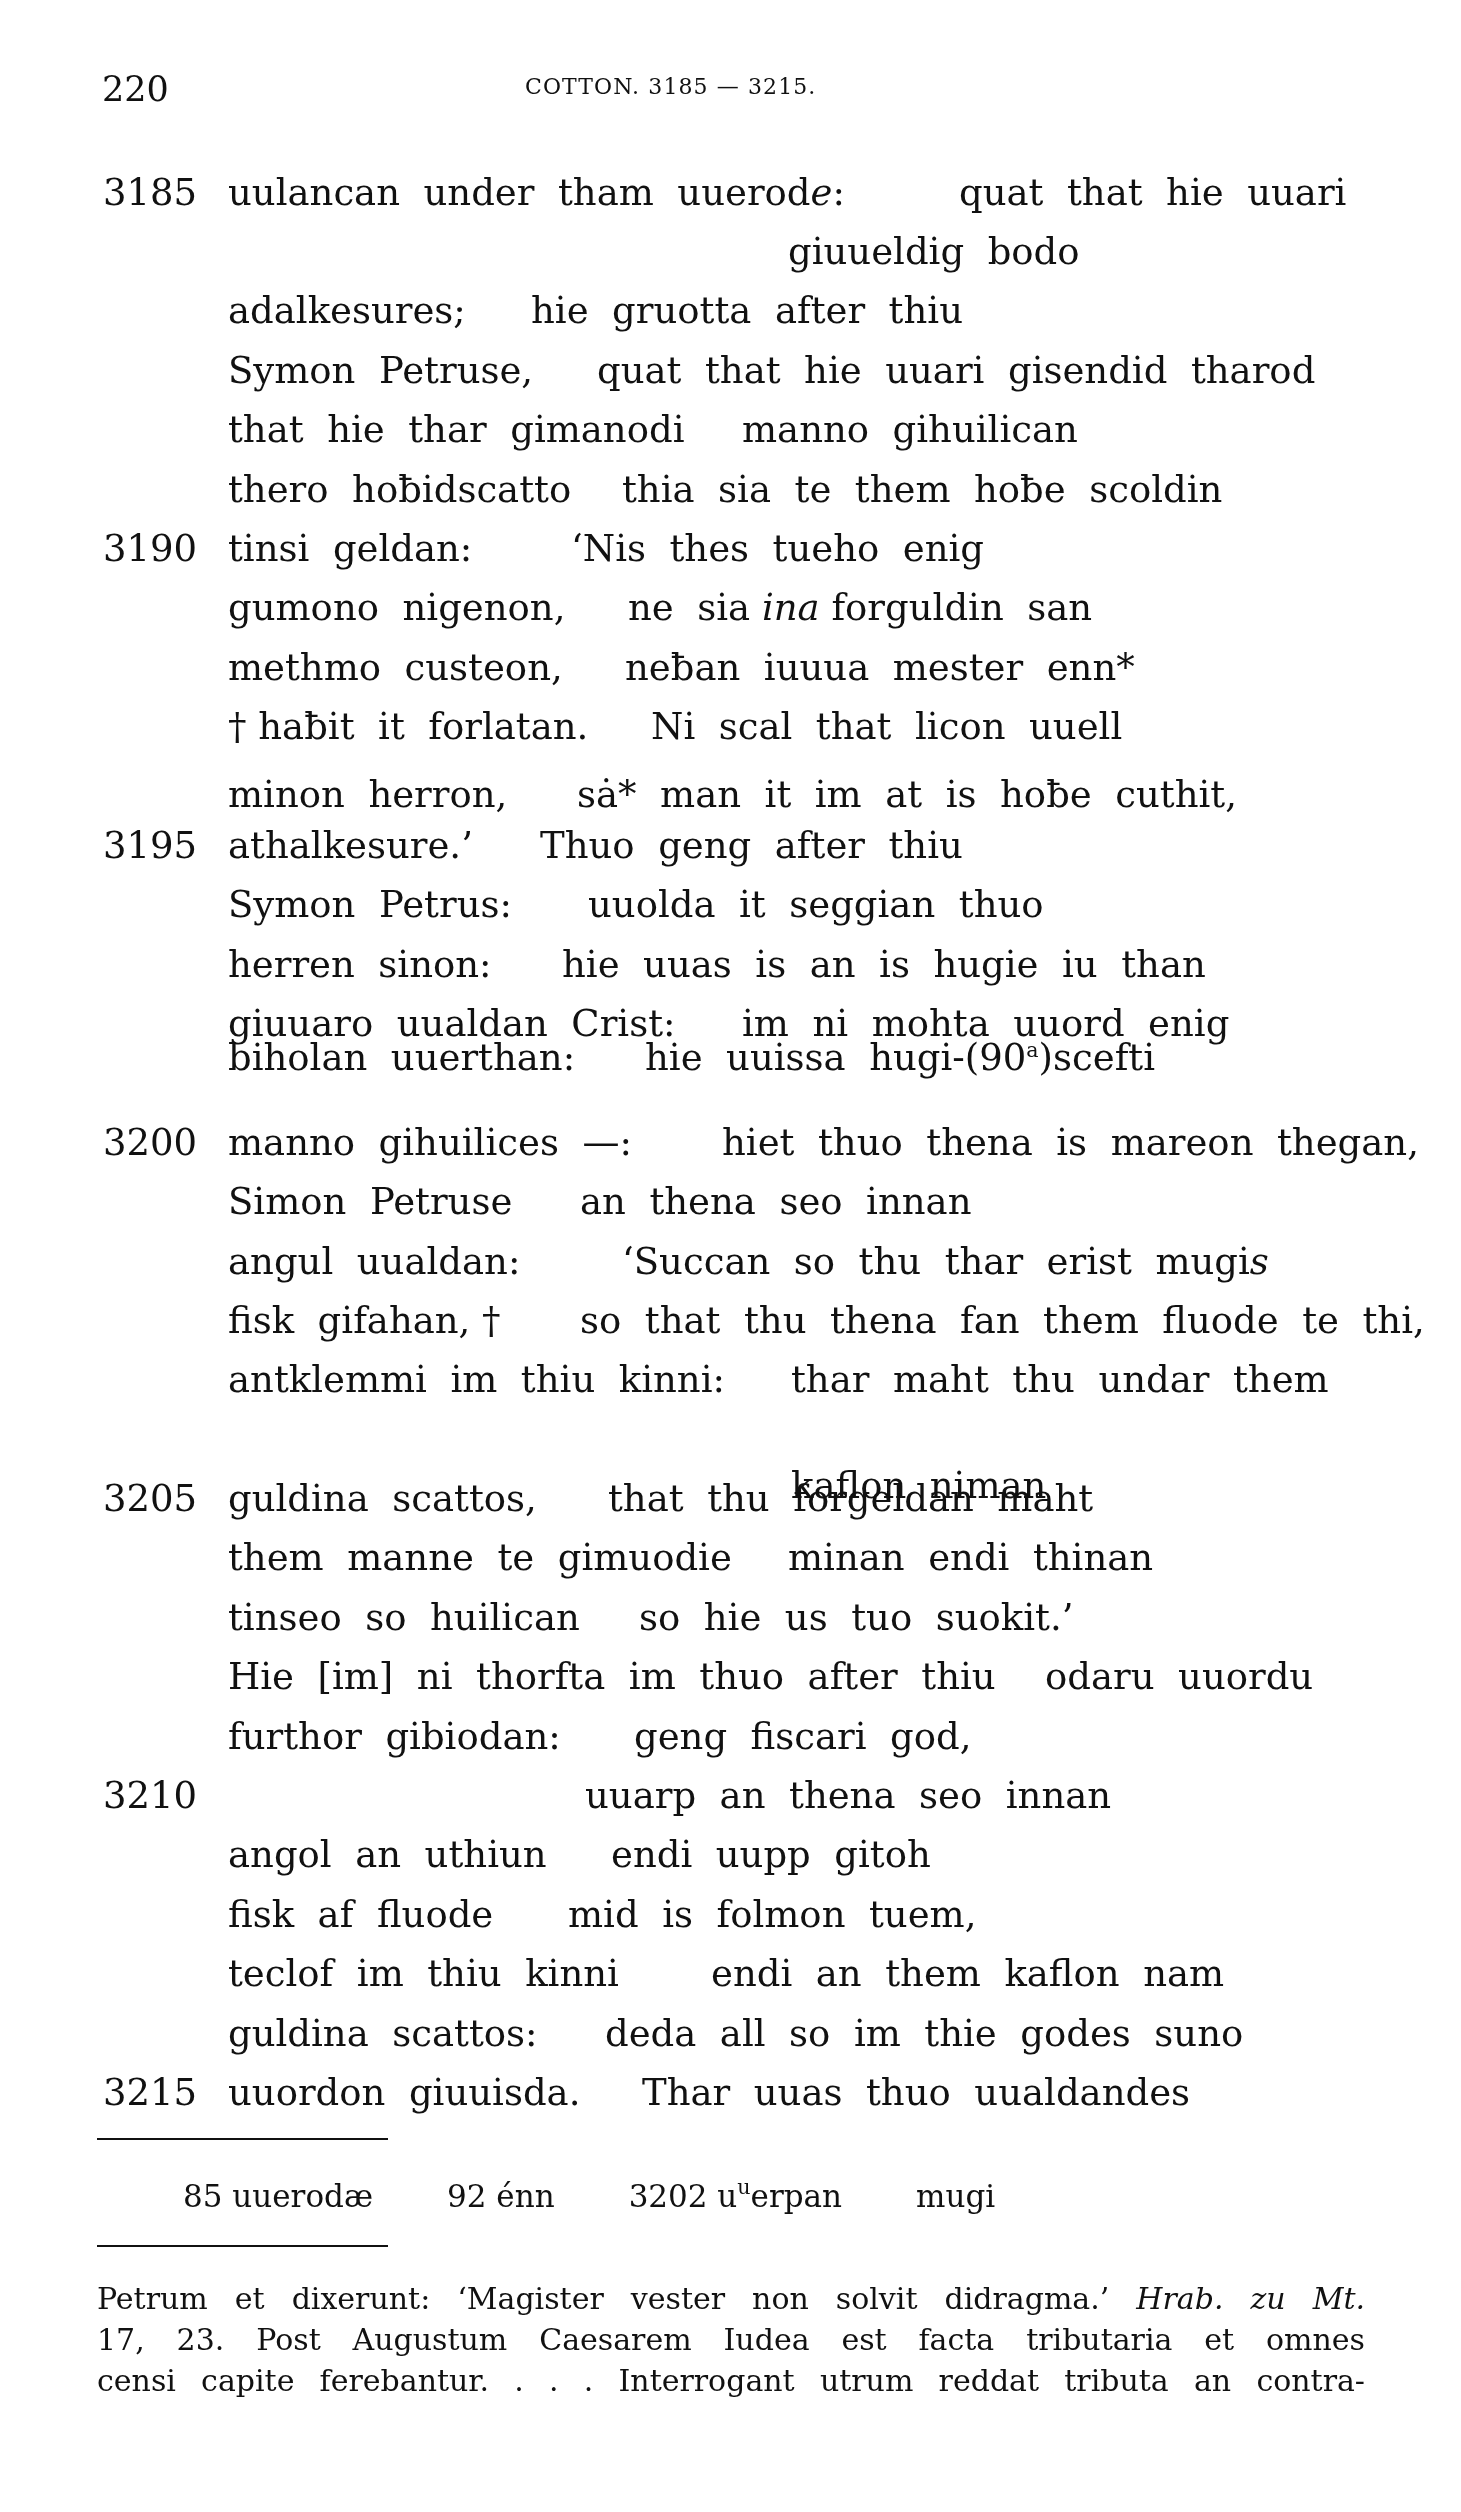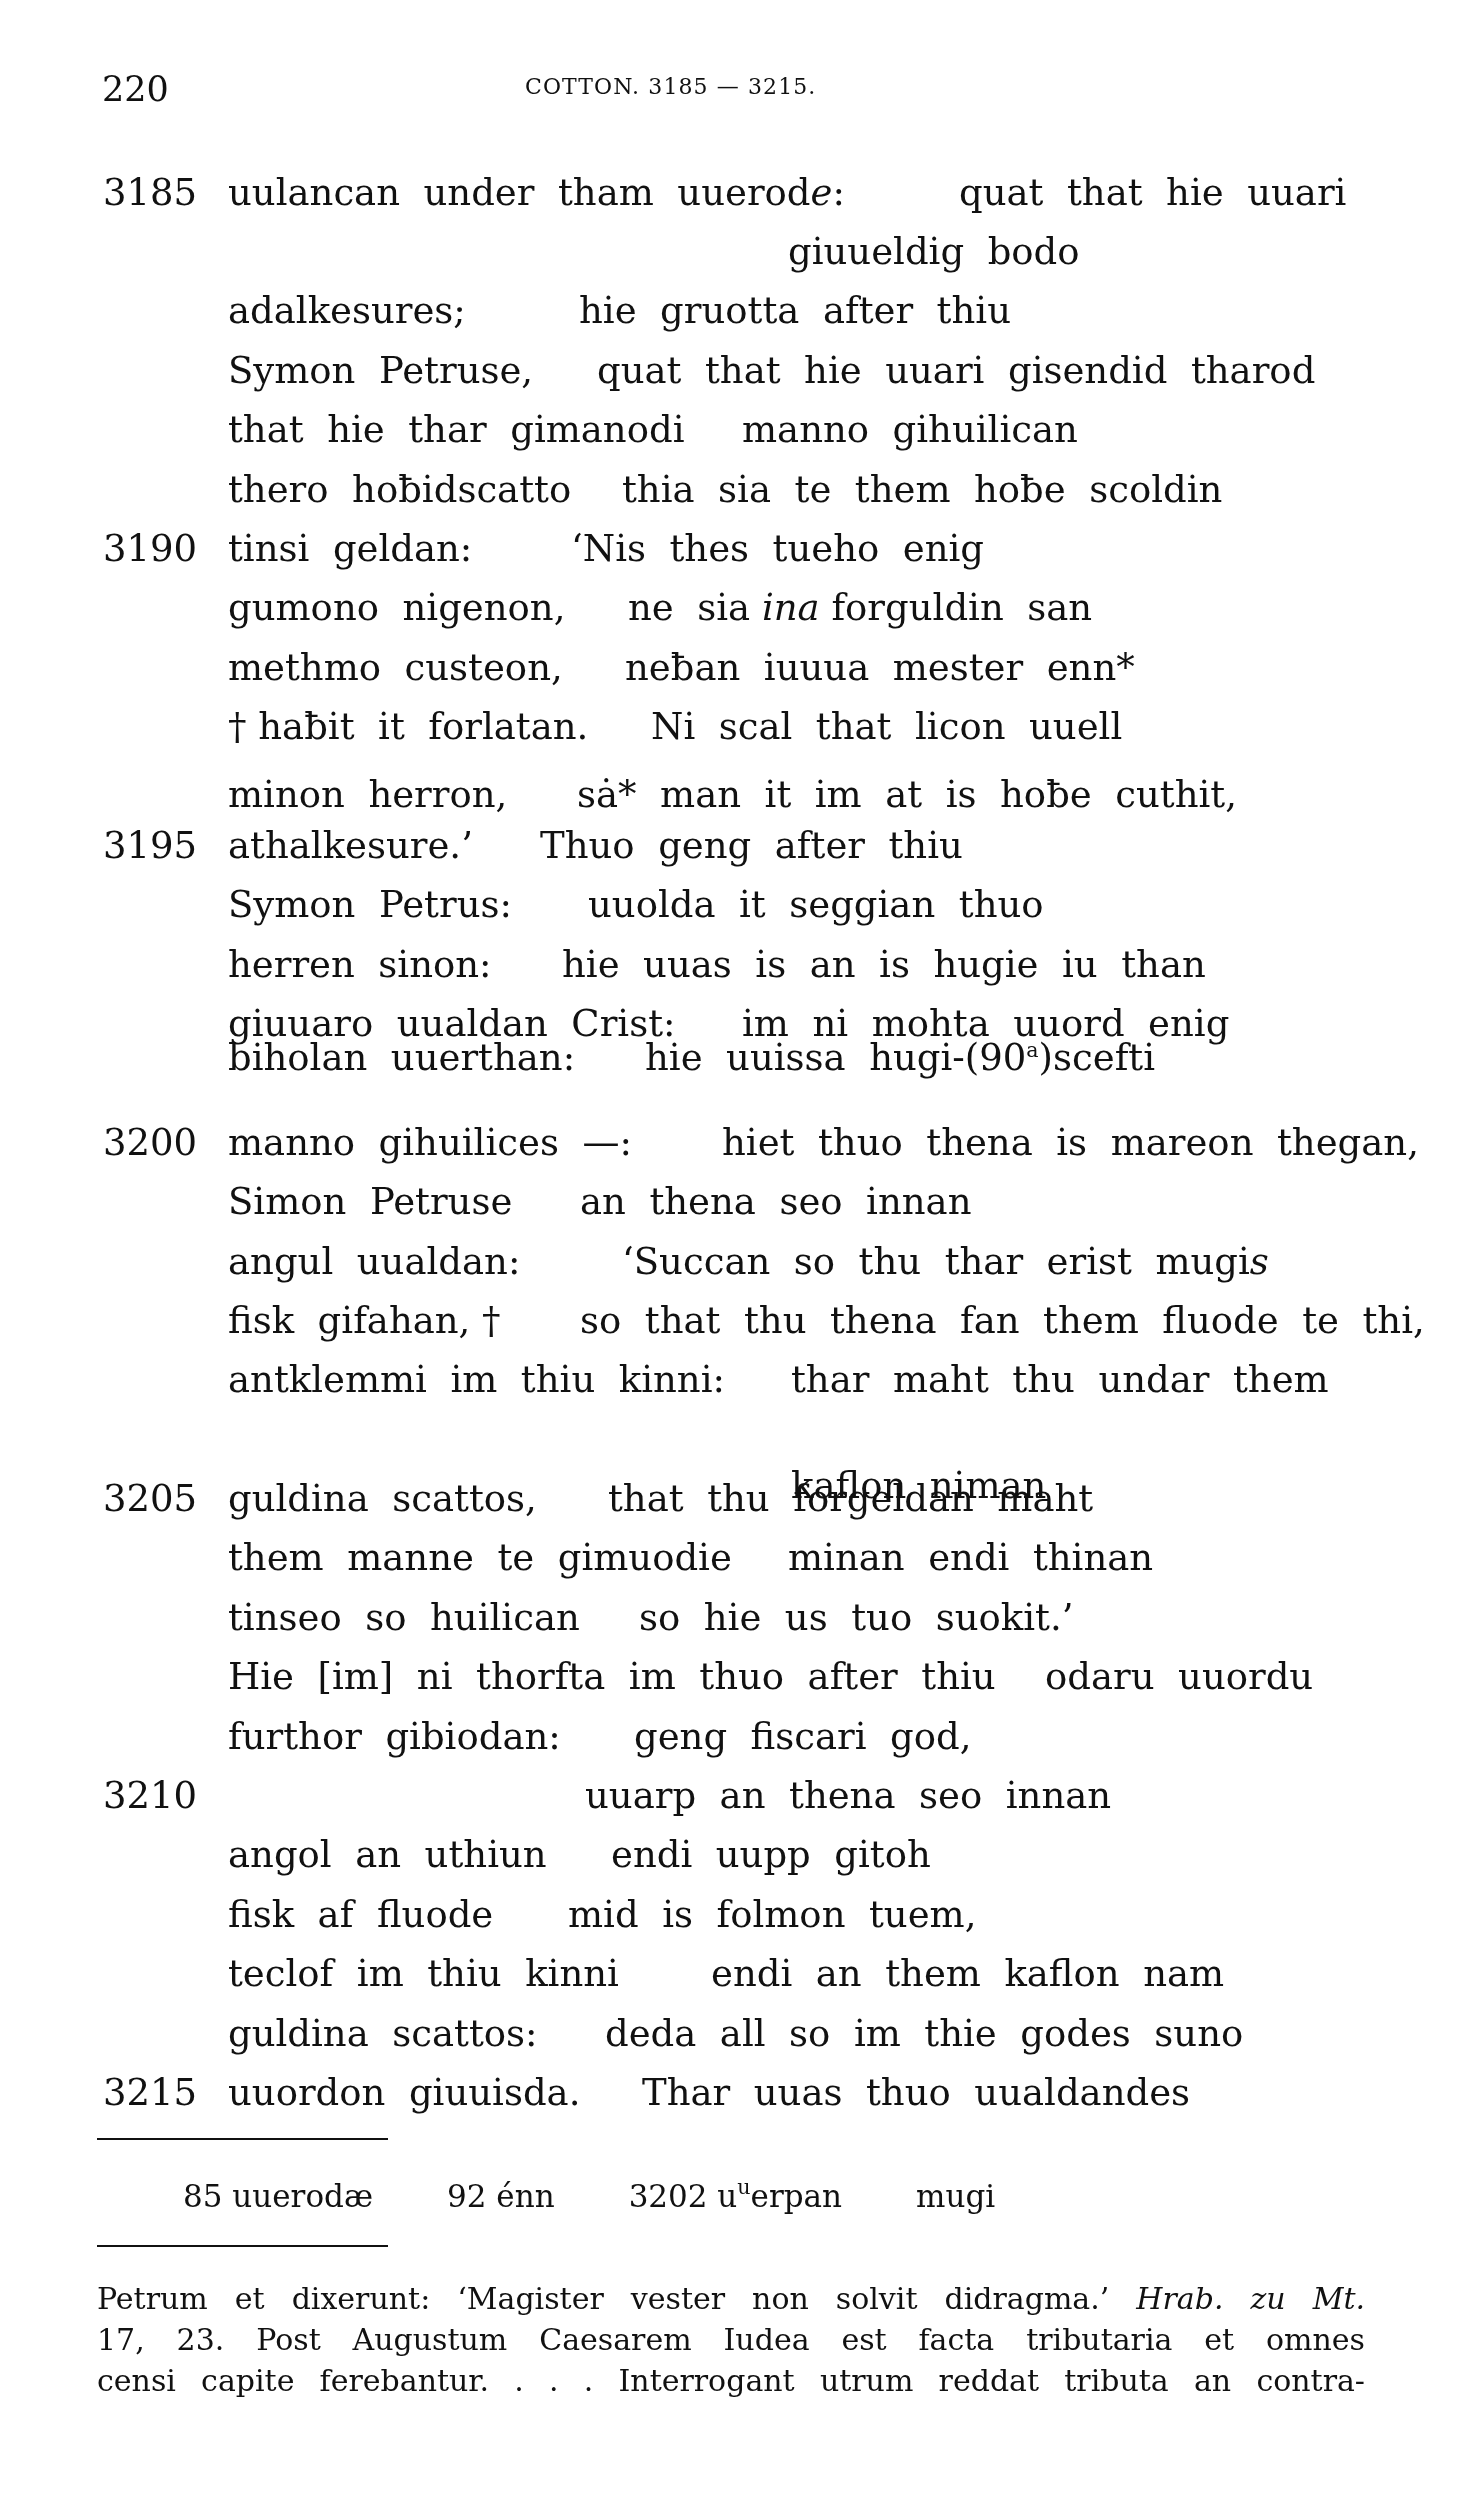--- a/index.html
+++ b/index.html
@@ -24,21 +24,21 @@
 <body>
 
 <div class="page-header">
   <span class="page-num">220</span>
   <span class="running-title">COTTON. 3185 — 3215.</span>
 </div>
 
 <div id="verses">
     <div class="verse" style="top: 163px; white-space: pre;"><span class="ln">3185</span><span class="a" style="white-space: pre;">uulancan  under  tham  uuerod<i>e</i>:</span><span class="b" style="left: 959px; white-space: pre;">quat  that  hie  uuari</span></div>
     <div class="verse" style="top: 222px; white-space: pre; padding-left: 32px;"><span class="ln"></span><span class="a" style="white-space: pre;"></span><span class="b" style="left: 788px; white-space: pre;">giuueldig  bodo</span></div>
-    <div class="verse" style="top: 281px; white-space: pre;"><span class="ln"></span><span class="a" style="white-space: pre;">adalkesures;</span><span class="b" style="left: 531px; white-space: pre; margin-left: 48px;">hie  gruotta  after  thiu</span></div>
+    <div class="verse" style="top: 281px; white-space: pre;"><span class="ln"></span><span class="a" style="white-space: pre;">adalkesures;</span><span class="b" style="left: 531px; white-space: pre;">hie  gruotta  after  thiu</span></div>
     <div class="verse" style="top: 341px; white-space: pre;"><span class="ln"></span><span class="a" style="white-space: pre;">Symon  Petruse,</span><span class="b" style="left: 597px; white-space: pre;">quat  that  hie  uuari  gisendid  tharod</span></div>
     <div class="verse" style="top: 400px; white-space: pre;"><span class="ln"></span><span class="a" style="white-space: pre;">that  hie  thar  gimanodi</span><span class="b" style="left: 742px; white-space: pre;">manno  gihuilican</span></div>
     <div class="verse" style="top: 460px; white-space: pre;"><span class="ln"></span><span class="a" style="white-space: pre;">thero  hoƀidscatto</span><span class="b" style="left: 622px; white-space: pre;">thia  sia  te  them  hoƀe  scoldin</span></div>
     <div class="verse" style="top: 519px; white-space: pre;"><span class="ln">3190</span><span class="a" style="white-space: pre;">tinsi  geldan:</span><span class="b" style="left: 571px; white-space: pre;">‘Nis  thes  tueho  enig</span></div>
     <div class="verse" style="top: 578px; white-space: pre;"><span class="ln"></span><span class="a" style="white-space: pre;">gumono  nigenon,</span><span class="b" style="left: 628px; white-space: pre;">ne  sia <i>ina</i> forguldin  san</span></div>
     <div class="verse" style="top: 638px; white-space: pre;"><span class="ln"></span><span class="a" style="white-space: pre;">methmo  custeon,</span><span class="b" style="left: 625px; white-space: pre;">neƀan  iuuua  mester  enn*</span></div>
     <div class="verse" style="top: 697px; white-space: pre;"><span class="ln"></span><span class="a" style="white-space: pre;">† haƀit  it  forlatan.</span><span class="b" style="left: 651px; white-space: pre;">Ni  scal  that  licon  uuell</span></div>
     <div class="verse" style="top: 757px; white-space: pre; margin-top: 8px;"><span class="ln"></span><span class="a" style="white-space: pre;">minon  herron,</span><span class="b" style="left: 577px; white-space: pre;">sȧ*  man  it  im  at  is  hoƀe  cuthit,</span></div>
     <div class="verse" style="top: 816px; white-space: pre;"><span class="ln">3195</span><span class="a" style="white-space: pre;">athalkesure.’</span><span class="b" style="left: 540px; white-space: pre;">Thuo  geng  after  thiu</span></div>
     <div class="verse" style="top: 875px; white-space: pre;"><span class="ln"></span><span class="a" style="white-space: pre;">Symon  Petrus:</span><span class="b" style="left: 588px; white-space: pre;">uuolda  it  seggian  thuo</span></div>

